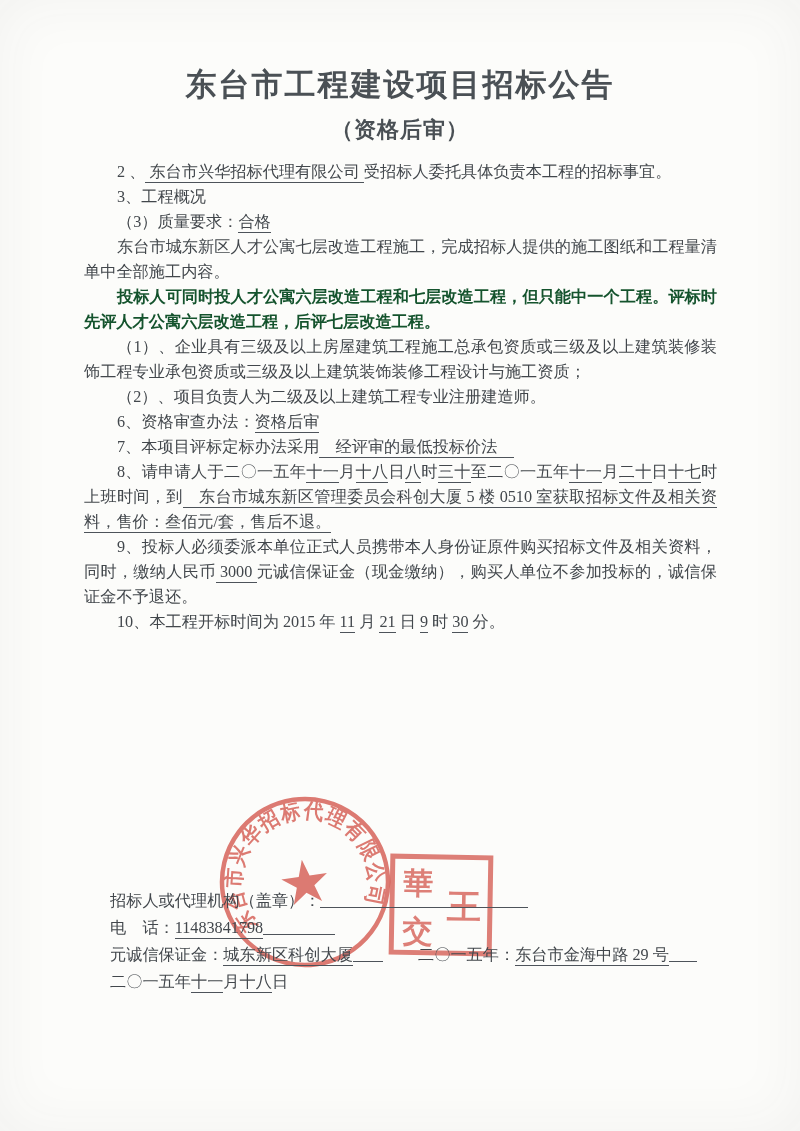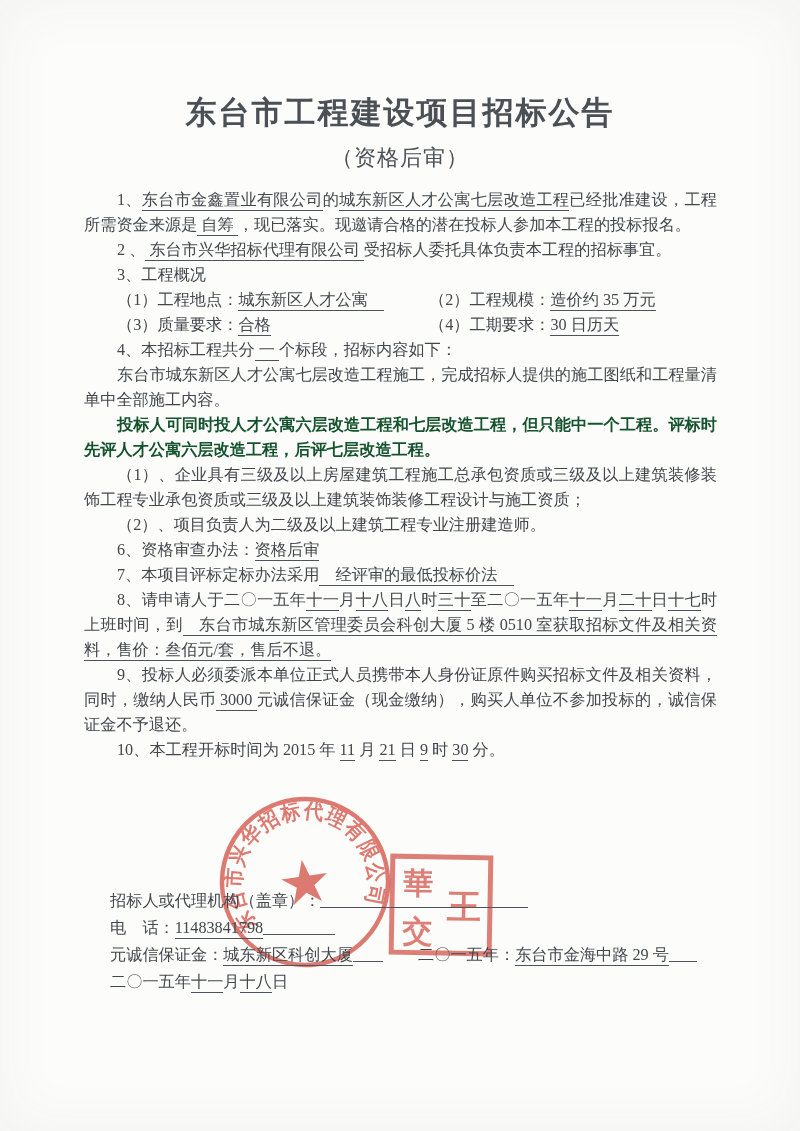--- a/index.html
+++ b/index.html
@@ -9,28 +9,28 @@
     font-family:"Liberation Serif","DejaVu Serif",serif;
   }
   .page{
     position:relative;width:800px;height:1131px;
     background:#fcfcfa;
     box-shadow:inset 0 0 60px rgba(60,60,55,0.05);
     color:#42474c;
     overflow:hidden;
   }
   .title{
-    margin:0;padding-top:92px;
+    margin:0;padding-top:64px;
     text-align:center;
     font-size:31px;font-weight:700;letter-spacing:2px;
     color:#4a5055;
   }
   .subtitle{
     margin:9px 0 0;text-align:center;
-    font-size:22px;font-weight:400;letter-spacing:1px;
+    font-size:22px;font-weight:700;letter-spacing:1px;
     color:#4a5055;
   }
   .doc-body{
     margin-top:15px;
     padding:0 83px 0 84px;
     font-size:16.2px;line-height:25px;
     text-align:justify;
   }
   .para{margin:0;}
   .para.indent{text-indent:33px;}
@@ -57,32 +57,25 @@
 </style>
 </head>
 <body>
 
 <div class="page">
 
   <h1 class="title">东台市工程建设项目招标公告</h1>
   <div class="subtitle">（资格后审）</div>
 
   <div class="doc-body" id="doc-body">
-      <p class="para indent"><span>1、</span><span class="u">东台市金鑫置业有限公司</span><span>的</span><span class="u">城东新区人才公寓七层改造工程</span><span>已经批准建设，工程所需资金来源是</span><span class="u"> 自筹 </span><span>，现已落实。现邀请合格的潜在投标人参加本工程的投标报名。</span></p>
       <p class="para indent"><span>2 、</span><span class="u"> 东台市兴华招标代理有限公司 </span><span>受招标人委托具体负责本工程的招标事宜。</span></p>
       <p class="para indent"><span>3、工程概况</span></p>
       <p class="para cols">
-        <span class="col-left"><span>（1）工程地点：</span><span class="u">城东新区人才公寓　</span></span>
-        <span class="col-right"><span>（2）工程规模：</span><span class="u">造价约 35 万元</span></span>
+        <span class="col-left"><span>（3）质量要求：</span><span class="u">合格</span></span>
       </p>
-      <p class="para cols">
-        <span class="col-left"><span>（3）质量要求：</span><span class="u">合格</span></span>
-        <span class="col-right"><span>（4）工期要求：</span><span class="u">30 日历天</span></span>
-      </p>
-      <p class="para indent"><span>4、本招标工程共分</span><span class="u"> 一 </span><span>个标段，招标内容如下：</span></p>
       <p class="para indent"><span>东台市城东新区人才公寓七层改造工程施工，完成招标人提供的施工图纸和工程量清单中全部施工内容。</span></p>
       <p class="para bold indent"><span>投标人可同时投人才公寓六层改造工程和七层改造工程，但只能中一个工程。评标时先评人才公寓六层改造工程，后评七层改造工程。</span></p>
       <p class="para indent"><span>（1）、企业具有三级及以上房屋建筑工程施工总承包资质或三级及以上建筑装修装饰工程专业承包资质或三级及以上建筑装饰装修工程设计与施工资质；</span></p>
       <p class="para indent"><span>（2）、项目负责人为二级及以上建筑工程专业注册建造师。</span></p>
       <p class="para indent"><span>6、资格审查办法：</span><span class="u">资格后审</span></p>
       <p class="para indent"><span>7、本项目评标定标办法采用</span><span class="u">　经评审的最低投标价法　</span></p>
       <p class="para indent"><span>8、请申请人于二〇一五年</span><span class="u">十一</span><span>月</span><span class="u">十八</span><span>日</span><span class="u">八</span><span>时</span><span class="u">三十</span><span>至二〇一五年</span><span class="u">十一</span><span>月</span><span class="u">二十</span><span>日</span><span class="u">十七</span><span>时上班时间，到</span><span class="u">　东台市城东新区管理委员会科创大厦 5 楼 0510 室获取招标文件及相关资料，售价：叁佰元/套，售后不退。</span></p>
       <p class="para indent"><span>9、投标人必须委派本单位正式人员携带本人身份证原件购买招标文件及相关资料，同时，缴纳人民币</span><span class="u"> 3000 </span><span>元诚信保证金（现金缴纳），购买人单位不参加投标的，诚信保证金不予退还。</span></p>
       <p class="para indent"><span>10、本工程开标时间为 2015 年 </span><span class="u">11</span><span> 月 </span><span class="u">21</span><span> 日 </span><span class="u">9</span><span> 时 </span><span class="u">30</span><span> 分。</span></p>
     </div>

